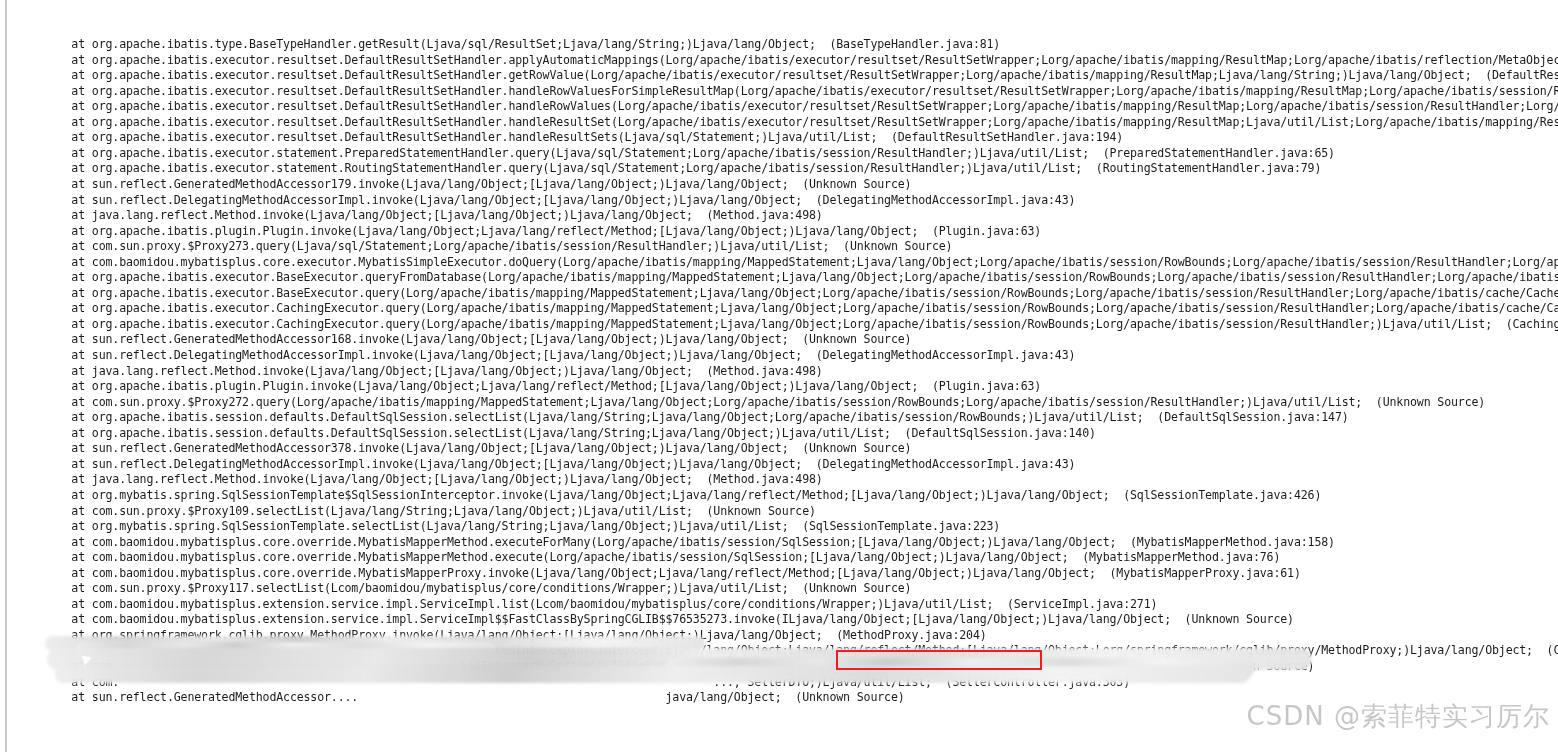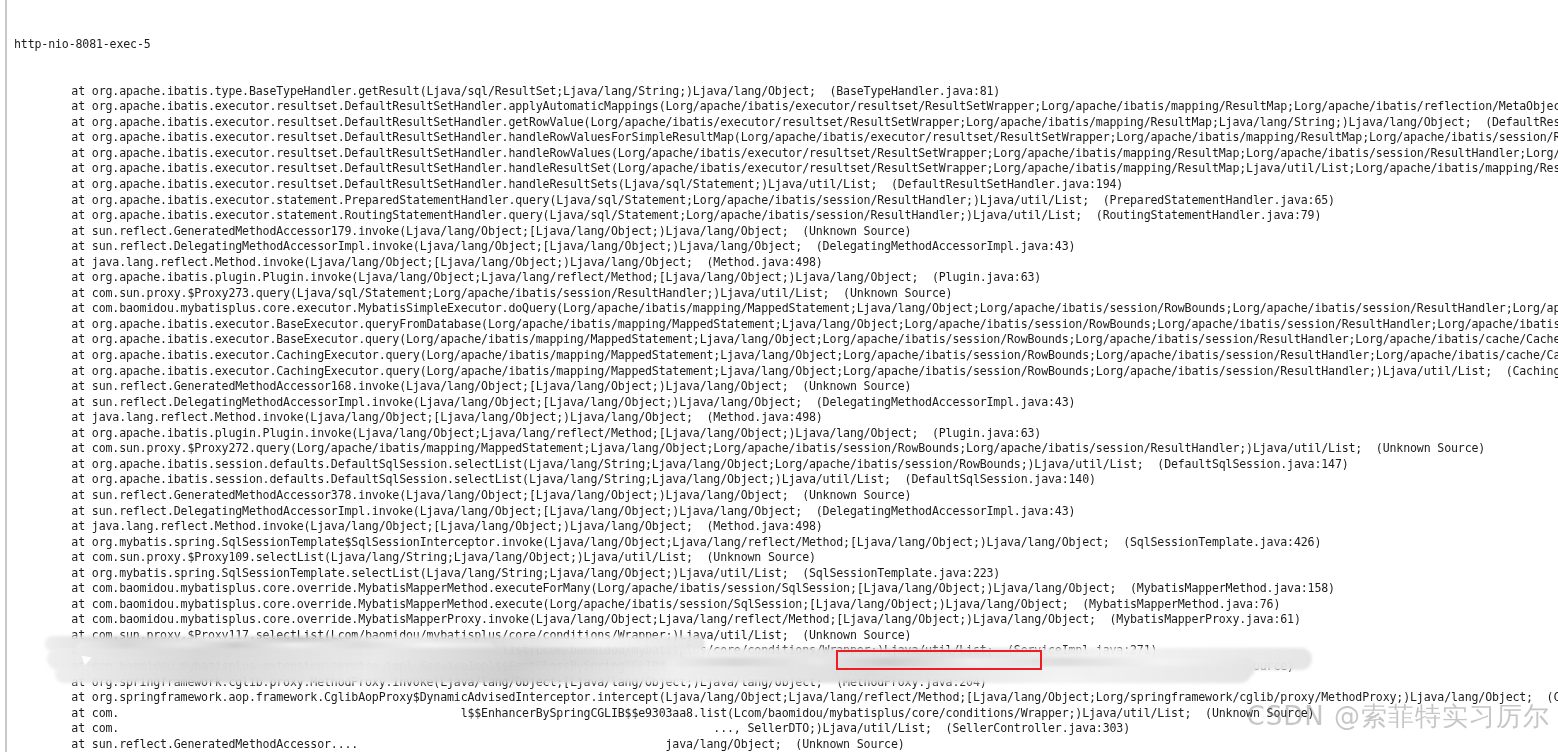--- a/index.html
+++ b/index.html
@@ -130,21 +130,20 @@
   }
 </style>
 </head>
 <body>
 
 <div id="console">
 
   <div id="gutter-border"></div>
 
   <div id="trace">
-    <div class="line thread-line">http-nio-8081-exec-5</div>
     <div id="frames"><div class="line frame-line">    at org.apache.ibatis.type.BaseTypeHandler.getResult(Ljava/sql/ResultSet;Ljava/lang/String;)Ljava/lang/Object;  (BaseTypeHandler.java:81)</div><div class="line frame-line">    at org.apache.ibatis.executor.resultset.DefaultResultSetHandler.applyAutomaticMappings(Lorg/apache/ibatis/executor/resultset/ResultSetWrapper;Lorg/apache/ibatis/mapping/ResultMap;Lorg/apache/ibatis/reflection/MetaObject;Ljava/lang/String;)Z  (DefaultResultSetHandler.java:496)</div><div class="line frame-line">    at org.apache.ibatis.executor.resultset.DefaultResultSetHandler.getRowValue(Lorg/apache/ibatis/executor/resultset/ResultSetWrapper;Lorg/apache/ibatis/mapping/ResultMap;Ljava/lang/String;)Ljava/lang/Object;  (DefaultResultSetHandler.java:386)</div><div class="line frame-line">    at org.apache.ibatis.executor.resultset.DefaultResultSetHandler.handleRowValuesForSimpleResultMap(Lorg/apache/ibatis/executor/resultset/ResultSetWrapper;Lorg/apache/ibatis/mapping/ResultMap;Lorg/apache/ibatis/session/ResultHandler;Lorg/apache/ibatis/session/RowBounds;Lorg/apache/ibatis/mapping/ResultMapping;)V  (DefaultResultSetHandler.java:341)</div><div class="line frame-line">    at org.apache.ibatis.executor.resultset.DefaultResultSetHandler.handleRowValues(Lorg/apache/ibatis/executor/resultset/ResultSetWrapper;Lorg/apache/ibatis/mapping/ResultMap;Lorg/apache/ibatis/session/ResultHandler;Lorg/apache/ibatis/session/RowBounds;Lorg/apache/ibatis/mapping/ResultMapping;)V  (DefaultResultSetHandler.java:315)</div><div class="line frame-line">    at org.apache.ibatis.executor.resultset.DefaultResultSetHandler.handleResultSet(Lorg/apache/ibatis/executor/resultset/ResultSetWrapper;Lorg/apache/ibatis/mapping/ResultMap;Ljava/util/List;Lorg/apache/ibatis/mapping/ResultMapping;)V  (DefaultResultSetHandler.java:305)</div><div class="line frame-line">    at org.apache.ibatis.executor.resultset.DefaultResultSetHandler.handleResultSets(Ljava/sql/Statement;)Ljava/util/List;  (DefaultResultSetHandler.java:194)</div><div class="line frame-line">    at org.apache.ibatis.executor.statement.PreparedStatementHandler.query(Ljava/sql/Statement;Lorg/apache/ibatis/session/ResultHandler;)Ljava/util/List;  (PreparedStatementHandler.java:65)</div><div class="line frame-line">    at org.apache.ibatis.executor.statement.RoutingStatementHandler.query(Ljava/sql/Statement;Lorg/apache/ibatis/session/ResultHandler;)Ljava/util/List;  (RoutingStatementHandler.java:79)</div><div class="line frame-line">    at sun.reflect.GeneratedMethodAccessor179.invoke(Ljava/lang/Object;[Ljava/lang/Object;)Ljava/lang/Object;  (Unknown Source)</div><div class="line frame-line">    at sun.reflect.DelegatingMethodAccessorImpl.invoke(Ljava/lang/Object;[Ljava/lang/Object;)Ljava/lang/Object;  (DelegatingMethodAccessorImpl.java:43)</div><div class="line frame-line">    at java.lang.reflect.Method.invoke(Ljava/lang/Object;[Ljava/lang/Object;)Ljava/lang/Object;  (Method.java:498)</div><div class="line frame-line">    at org.apache.ibatis.plugin.Plugin.invoke(Ljava/lang/Object;Ljava/lang/reflect/Method;[Ljava/lang/Object;)Ljava/lang/Object;  (Plugin.java:63)</div><div class="line frame-line">    at com.sun.proxy.$Proxy273.query(Ljava/sql/Statement;Lorg/apache/ibatis/session/ResultHandler;)Ljava/util/List;  (Unknown Source)</div><div class="line frame-line">    at com.baomidou.mybatisplus.core.executor.MybatisSimpleExecutor.doQuery(Lorg/apache/ibatis/mapping/MappedStatement;Ljava/lang/Object;Lorg/apache/ibatis/session/RowBounds;Lorg/apache/ibatis/session/ResultHandler;Lorg/apache/ibatis/...</div><div class="line frame-line">    at org.apache.ibatis.executor.BaseExecutor.queryFromDatabase(Lorg/apache/ibatis/mapping/MappedStatement;Ljava/lang/Object;Lorg/apache/ibatis/session/RowBounds;Lorg/apache/ibatis/session/ResultHandler;Lorg/apache/ibatis/cache/CacheKey;Lorg/apa...</div><div class="line frame-line">    at org.apache.ibatis.executor.BaseExecutor.query(Lorg/apache/ibatis/mapping/MappedStatement;Ljava/lang/Object;Lorg/apache/ibatis/session/RowBounds;Lorg/apache/ibatis/session/ResultHandler;Lorg/apache/ibatis/cache/CacheKey;Lorg/apa...</div><div class="line frame-line">    at org.apache.ibatis.executor.CachingExecutor.query(Lorg/apache/ibatis/mapping/MappedStatement;Ljava/lang/Object;Lorg/apache/ibatis/session/RowBounds;Lorg/apache/ibatis/session/ResultHandler;Lorg/apache/ibatis/cache/CacheKey;Lorg...</div><div class="line frame-line">    at org.apache.ibatis.executor.CachingExecutor.query(Lorg/apache/ibatis/mapping/MappedStatement;Ljava/lang/Object;Lorg/apache/ibatis/session/RowBounds;Lorg/apache/ibatis/session/ResultHandler;)Ljava/util/List;  (CachingExecutor.java...</div><div class="line frame-line">    at sun.reflect.GeneratedMethodAccessor168.invoke(Ljava/lang/Object;[Ljava/lang/Object;)Ljava/lang/Object;  (Unknown Source)</div><div class="line frame-line">    at sun.reflect.DelegatingMethodAccessorImpl.invoke(Ljava/lang/Object;[Ljava/lang/Object;)Ljava/lang/Object;  (DelegatingMethodAccessorImpl.java:43)</div><div class="line frame-line">    at java.lang.reflect.Method.invoke(Ljava/lang/Object;[Ljava/lang/Object;)Ljava/lang/Object;  (Method.java:498)</div><div class="line frame-line">    at org.apache.ibatis.plugin.Plugin.invoke(Ljava/lang/Object;Ljava/lang/reflect/Method;[Ljava/lang/Object;)Ljava/lang/Object;  (Plugin.java:63)</div><div class="line frame-line">    at com.sun.proxy.$Proxy272.query(Lorg/apache/ibatis/mapping/MappedStatement;Ljava/lang/Object;Lorg/apache/ibatis/session/RowBounds;Lorg/apache/ibatis/session/ResultHandler;)Ljava/util/List;  (Unknown Source)</div><div class="line frame-line">    at org.apache.ibatis.session.defaults.DefaultSqlSession.selectList(Ljava/lang/String;Ljava/lang/Object;Lorg/apache/ibatis/session/RowBounds;)Ljava/util/List;  (DefaultSqlSession.java:147)</div><div class="line frame-line">    at org.apache.ibatis.session.defaults.DefaultSqlSession.selectList(Ljava/lang/String;Ljava/lang/Object;)Ljava/util/List;  (DefaultSqlSession.java:140)</div><div class="line frame-line">    at sun.reflect.GeneratedMethodAccessor378.invoke(Ljava/lang/Object;[Ljava/lang/Object;)Ljava/lang/Object;  (Unknown Source)</div><div class="line frame-line">    at sun.reflect.DelegatingMethodAccessorImpl.invoke(Ljava/lang/Object;[Ljava/lang/Object;)Ljava/lang/Object;  (DelegatingMethodAccessorImpl.java:43)</div><div class="line frame-line">    at java.lang.reflect.Method.invoke(Ljava/lang/Object;[Ljava/lang/Object;)Ljava/lang/Object;  (Method.java:498)</div><div class="line frame-line">    at org.mybatis.spring.SqlSessionTemplate$SqlSessionInterceptor.invoke(Ljava/lang/Object;Ljava/lang/reflect/Method;[Ljava/lang/Object;)Ljava/lang/Object;  (SqlSessionTemplate.java:426)</div><div class="line frame-line">    at com.sun.proxy.$Proxy109.selectList(Ljava/lang/String;Ljava/lang/Object;)Ljava/util/List;  (Unknown Source)</div><div class="line frame-line">    at org.mybatis.spring.SqlSessionTemplate.selectList(Ljava/lang/String;Ljava/lang/Object;)Ljava/util/List;  (SqlSessionTemplate.java:223)</div><div class="line frame-line">    at com.baomidou.mybatisplus.core.override.MybatisMapperMethod.executeForMany(Lorg/apache/ibatis/session/SqlSession;[Ljava/lang/Object;)Ljava/lang/Object;  (MybatisMapperMethod.java:158)</div><div class="line frame-line">    at com.baomidou.mybatisplus.core.override.MybatisMapperMethod.execute(Lorg/apache/ibatis/session/SqlSession;[Ljava/lang/Object;)Ljava/lang/Object;  (MybatisMapperMethod.java:76)</div><div class="line frame-line">    at com.baomidou.mybatisplus.core.override.MybatisMapperProxy.invoke(Ljava/lang/Object;Ljava/lang/reflect/Method;[Ljava/lang/Object;)Ljava/lang/Object;  (MybatisMapperProxy.java:61)</div><div class="line frame-line">    at com.sun.proxy.$Proxy117.selectList(Lcom/baomidou/mybatisplus/core/conditions/Wrapper;)Ljava/util/List;  (Unknown Source)</div><div class="line frame-line">    at com.baomidou.mybatisplus.extension.service.impl.ServiceImpl.list(Lcom/baomidou/mybatisplus/core/conditions/Wrapper;)Ljava/util/List;  (ServiceImpl.java:271)</div><div class="line frame-line">    at com.baomidou.mybatisplus.extension.service.impl.ServiceImpl$$FastClassBySpringCGLIB$$76535273.invoke(ILjava/lang/Object;[Ljava/lang/Object;)Ljava/lang/Object;  (Unknown Source)</div><div class="line frame-line">    at org.springframework.cglib.proxy.MethodProxy.invoke(Ljava/lang/Object;[Ljava/lang/Object;)Ljava/lang/Object;  (MethodProxy.java:204)</div><div class="line frame-line">    at org.springframework.aop.framework.CglibAopProxy$DynamicAdvisedInterceptor.intercept(Ljava/lang/Object;Ljava/lang/reflect/Method;[Ljava/lang/Object;Lorg/springframework/cglib/proxy/MethodProxy;)Ljava/lang/Object;  (CglibAopProxy...</div><div class="line frame-line">    at com.                                                  l$$EnhancerBySpringCGLIB$$e9303aa8.list(Lcom/baomidou/mybatisplus/core/conditions/Wrapper;)Ljava/util/List;  (Unknown Source)</div><div class="line frame-line">    at com.                                                                                       ..., SellerDTO;)Ljava/util/List;  (SellerController.java:303)</div><div class="line frame-line">    at sun.reflect.GeneratedMethodAccessor....                                             java/lang/Object;  (Unknown Source)</div></div>
   </div>
 
   <div id="redaction">
     <div class="smudge smudge-a"></div>
     <div class="smudge smudge-e"></div>
     <div class="smudge smudge-b"></div>
     <div class="smudge smudge-d"></div>
     <div class="smudge smudge-c"></div>
     <div class="smudge-cursor"></div>

